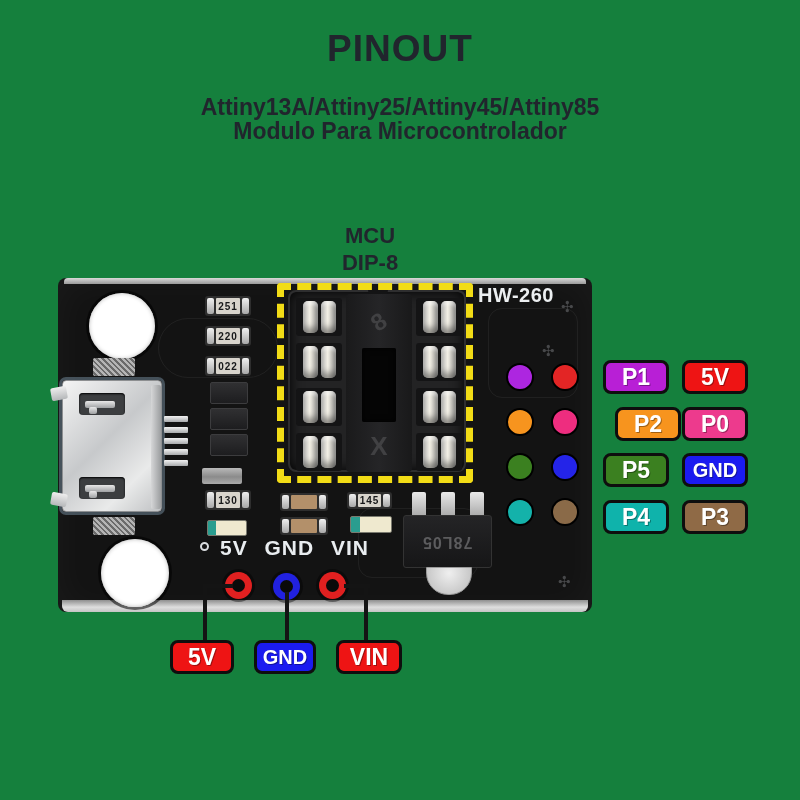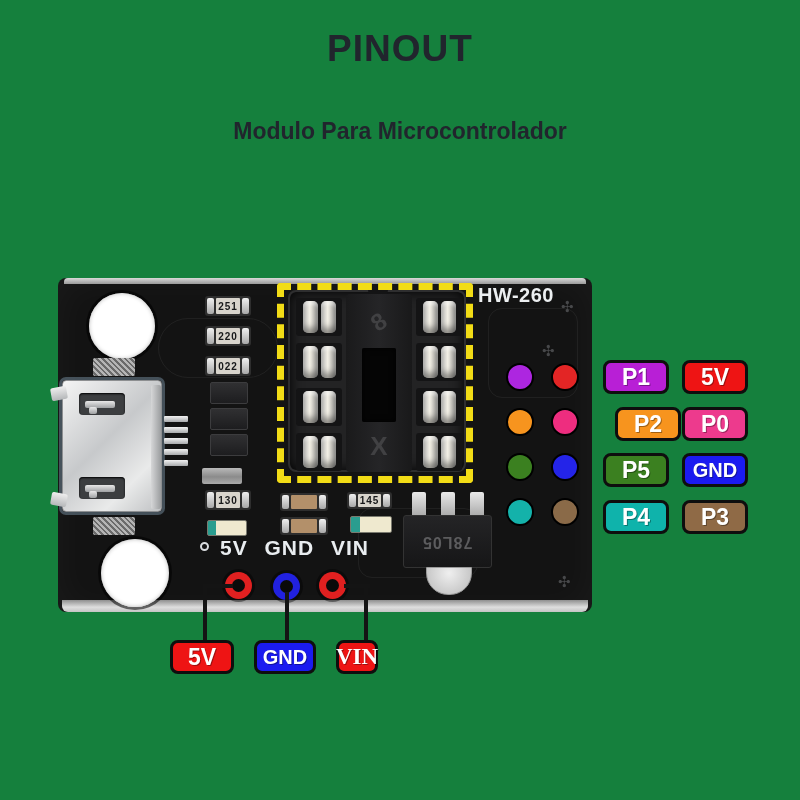--- a/index.html
+++ b/index.html
@@ -83,21 +83,26 @@
   .plabel.small-text{font-size:20px;}
   .line{background:#141414;}
 </style>
 </head>
 <body>
 
 <div class="canvas">
 
   <div class="abs title-main">PINOUT</div>
   <div class="abs title-sub sub1">Modulo Para Microcontrolador</div>
-
+  <div class="abs title-sub sub2">Attiny13A/Attiny25/Attiny45/Attiny85</div>
+
+  <div class="abs callout">
+    <div>MCU</div>
+    <div>DIP-8</div>
+  </div>
 
   <div class="abs board">
     <div class="abs edge-top"></div>
     <div class="abs edge-bottom"></div>
 
     <div class="abs trace" style="left:430px;top:30px;width:90px;height:90px;"></div>
     <div class="abs trace" style="left:100px;top:40px;width:120px;height:60px;border-radius:30px;"></div>
     <div class="abs trace" style="left:300px;top:230px;width:120px;height:70px;"></div>
 
     <div class="abs hole" style="left:31px;top:15px;width:66px;height:66px;"></div>
@@ -253,21 +258,21 @@
   <div class="abs dashed-box" style="left:277px;top:283px;width:196px;height:200px;"></div>
 
   <div class="abs line" style="left:203px;top:584px;width:30px;height:4px;"></div>
   <div class="abs line" style="left:203px;top:584px;width:4px;height:58px;"></div>
   <div class="abs line" style="left:285px;top:592px;width:4px;height:50px;"></div>
   <div class="abs line" style="left:344px;top:584px;width:26px;height:4px;"></div>
   <div class="abs line" style="left:364px;top:584px;width:4px;height:58px;"></div>
 
   <div class="abs plabel" style="left: 170px; top: 640px; width: 64px; background-color: rgb(238, 20, 20);">5V</div>
   <div class="abs plabel small-text" style="left: 254px; top: 640px; width: 62px; background-color: rgb(27, 27, 240);">GND</div>
-  <div class="abs plabel" style="left: 336px; top: 640px; width: 42px; background-color: rgb(238, 20, 20); font-family: Liberation Serif, serif;">VIN</div>
+  <div class="abs plabel" style="left: 336px; top: 640px; width: 66px; background-color: rgb(238, 20, 20);">VIN</div>
 
   <div class="abs plabel" style="left: 603px; top: 360px; background-color: rgb(184, 31, 214);">P1</div>
   <div class="abs plabel" style="left: 682px; top: 360px; background-color: rgb(238, 20, 20);">5V</div>
   <div class="abs plabel" style="left: 603px; top: 407px; background-color: rgb(247, 148, 30); margin-left: 12px;">P2</div>
   <div class="abs plabel" style="left: 682px; top: 407px; background-color: rgb(237, 58, 141);">P0</div>
   <div class="abs plabel" style="left: 603px; top: 453px; background-color: rgb(59, 128, 32);">P5</div>
   <div class="abs plabel small-text" style="left: 682px; top: 453px; background-color: rgb(27, 27, 240);">GND</div>
   <div class="abs plabel" style="left: 603px; top: 500px; background-color: rgb(15, 179, 171);">P4</div>
   <div class="abs plabel" style="left: 682px; top: 500px; background-color: rgb(143, 106, 70);">P3</div>
 

